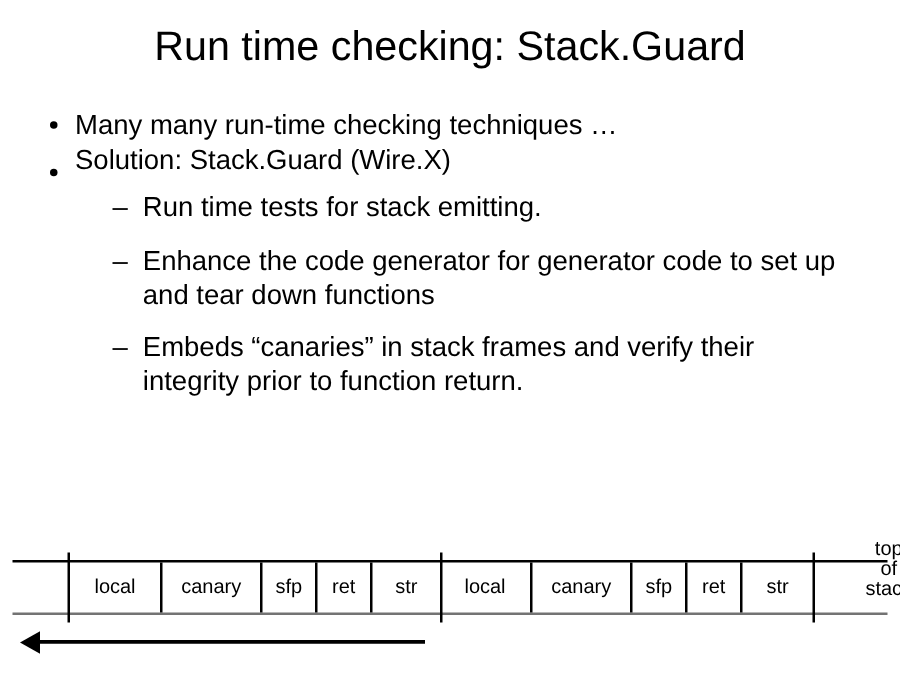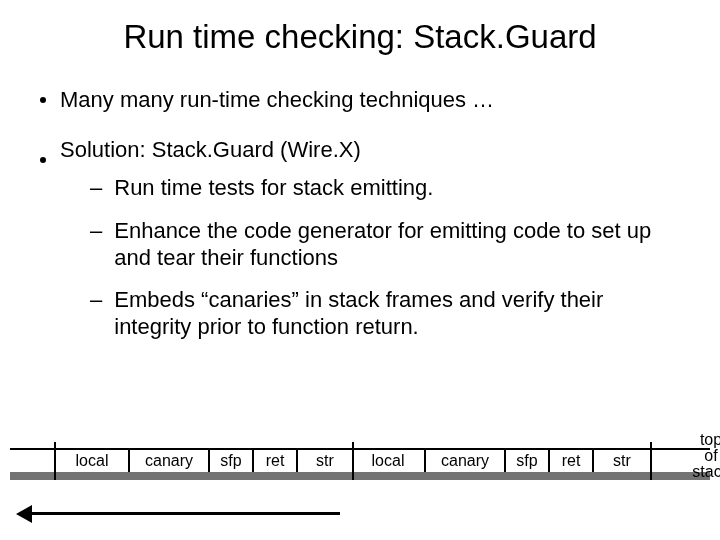--- a/index.html
+++ b/index.html
@@ -14,21 +14,20 @@
   }
   .title {
     text-align: center;
     font-size: 33px;
     font-weight: normal;
     margin-bottom: 30px;
   }
   .bullet-row {
     display: flex;
     align-items: flex-start;
-    margin-bottom: 22px;
     font-size: 22px;
     line-height: 1.25;
   }
   .bullet-dot {
     width: 6px; height: 6px;
     background: #000;
     border-radius: 50%;
     margin: 11px 14px 0 4px;
     flex-shrink: 0;
   }
@@ -62,25 +61,25 @@
   }
   .frame-label {
     position: absolute;
     font-size: 17px;
   }
   .cells-wrap {
     position: absolute;
     top: 24px;
     left: 0;
     right: 0;
-    height: 32px;
+    height: 44px;
     display: flex;
     align-items: stretch;
     border-top: 2px solid #000;
-    border-bottom: 8px solid #737373;
+    border-bottom: 2px solid #737373;
   }
   .tick {
     position: absolute;
     width: 2px;
     background: #000;
     top: -8px;
     bottom: -8px;
   }
   .cell {
     display: flex;
@@ -138,21 +137,21 @@
   <span class="bullet-dot"></span>
   <span class="bullet-text">Solution:  Stack.Guard  (Wire.X)</span>
 </div>
 
 <div class="sub">
   <span class="sub-dash">–</span>
   <span class="sub-text">Run time tests for stack emitting.</span>
 </div>
 <div class="sub">
   <span class="sub-dash">–</span>
-  <span class="sub-text">Enhance the code generator for emitting code to set up and tear their functions</span>
+  <span class="sub-text">Enhance the code generator for generator code to set up and tear down functions</span>
 </div>
 <div class="sub">
   <span class="sub-dash">–</span>
   <span class="sub-text">Embeds “canaries” in stack frames and verify their integrity prior to function return.</span>
 </div>
 
 <div class="diagram">
 
   <div class="cells-wrap">
     <span class="tick" style="left:44px;"></span>

